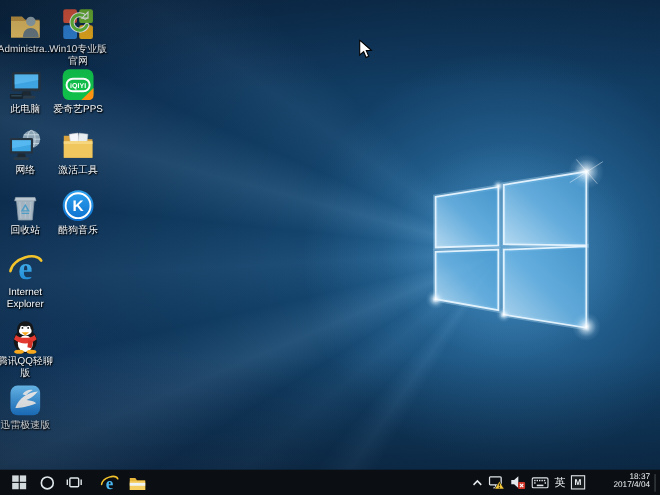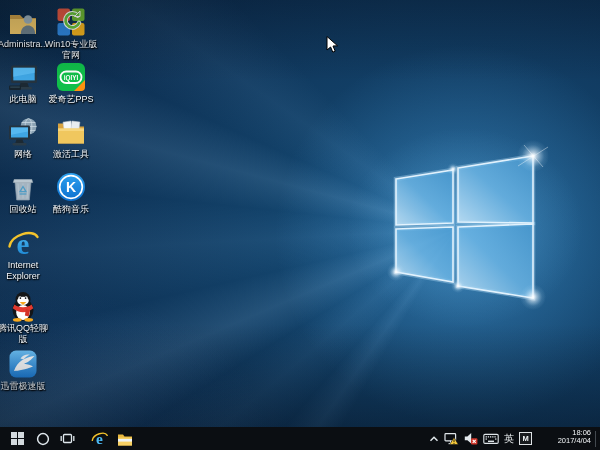--- a/index.html
+++ b/index.html
@@ -337,20 +337,20 @@
               <rect x="12.1" y="5.4" width="1.3" height="1.3"></rect>
             <rect x="5" y="7.6" width="6" height="1.4"></rect>
           </g>
         </svg>
       </div>
       <div class="tray-item lang">英</div>
       <div class="tray-item" style="width:17px">
         <div class="imebox">M</div>
       </div>
       <div class="clock tray-item" style="display:block;padding-top:3px">
-        <div>18:06</div>
+        <div>18:37</div>
         <div>2017/4/04</div>
       </div>
       <div class="divider"></div>
       <div class="showdesk"></div>
     </div>
   </div>
 </div>
 
 </body></html>

